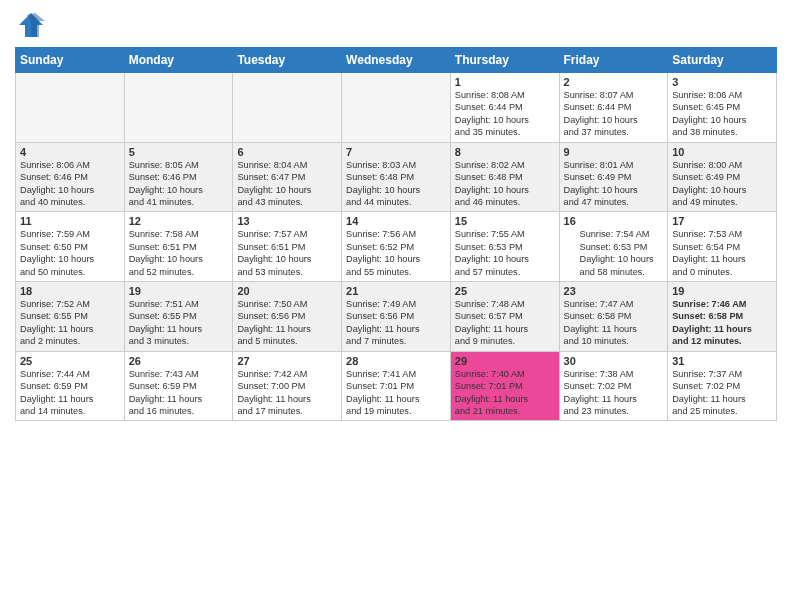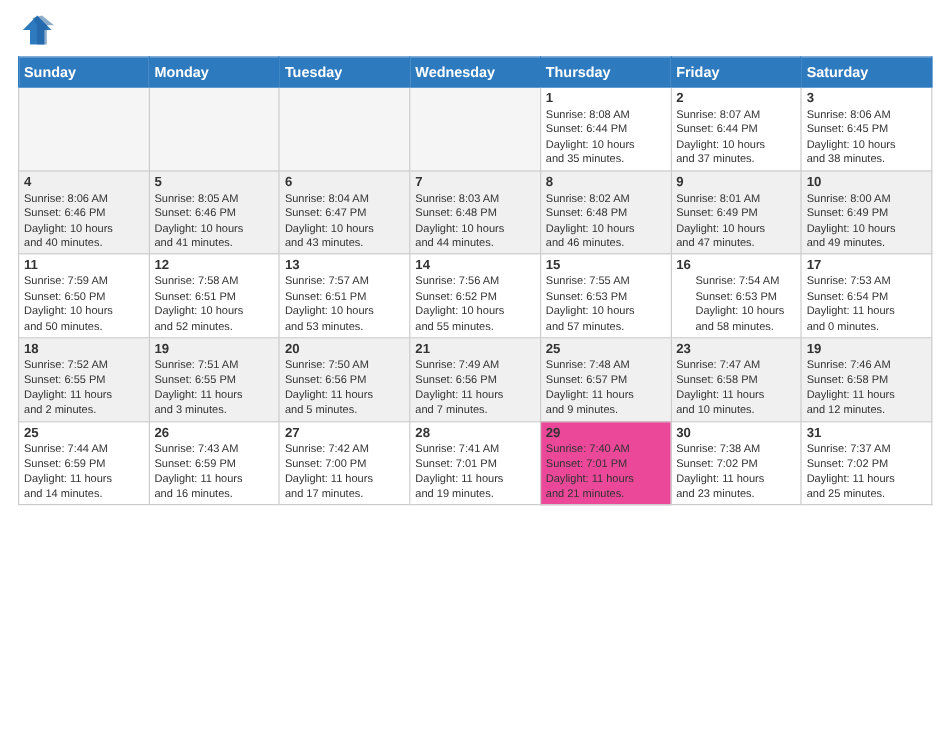--- a/index.html
+++ b/index.html
@@ -303,21 +303,21 @@
           </td>
           <td style="background-color: rgb(240, 240, 240);">
             <span class="day-number">23</span>
             <div class="cell-content" style="white-space: pre-line;">Sunrise: 7:47 AM
 Sunset: 6:58 PM
 Daylight: 11 hours
 and 10 minutes.</div>
           </td>
           <td style="background-color: rgb(240, 240, 240);">
             <span class="day-number">19</span>
-            <div class="cell-content" style="white-space: pre-line;">Sunrise: 7:46 AM
+            <div class="cell-content" style="white-space: pre-line; font-weight: bold;">Sunrise: 7:46 AM
 Sunset: 6:58 PM
 Daylight: 11 hours
 and 12 minutes.</div>
           </td>
         </tr>
         <tr>
           <td style="background-color: rgb(255, 255, 255);">
             <span class="day-number">25</span>
             <div class="cell-content" style="white-space: pre-line;">Sunrise: 7:44 AM
 Sunset: 6:59 PM

